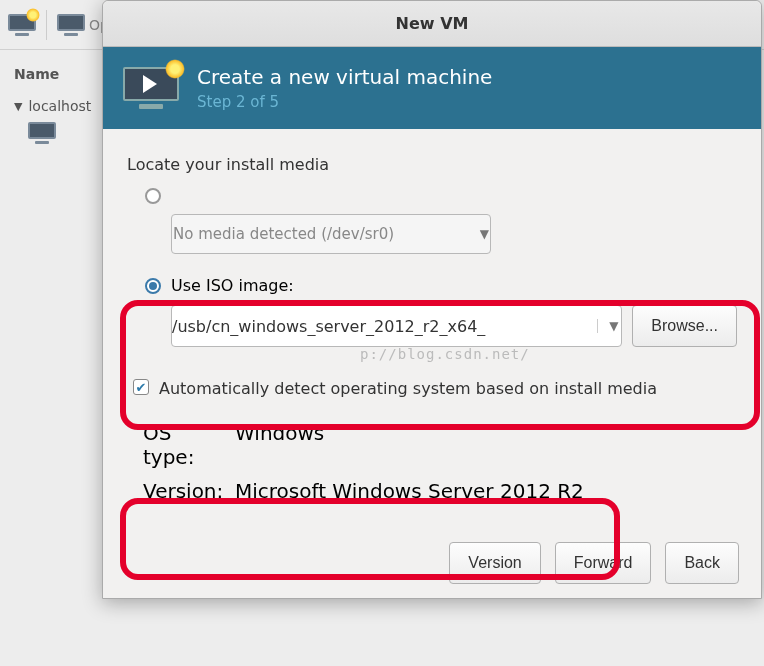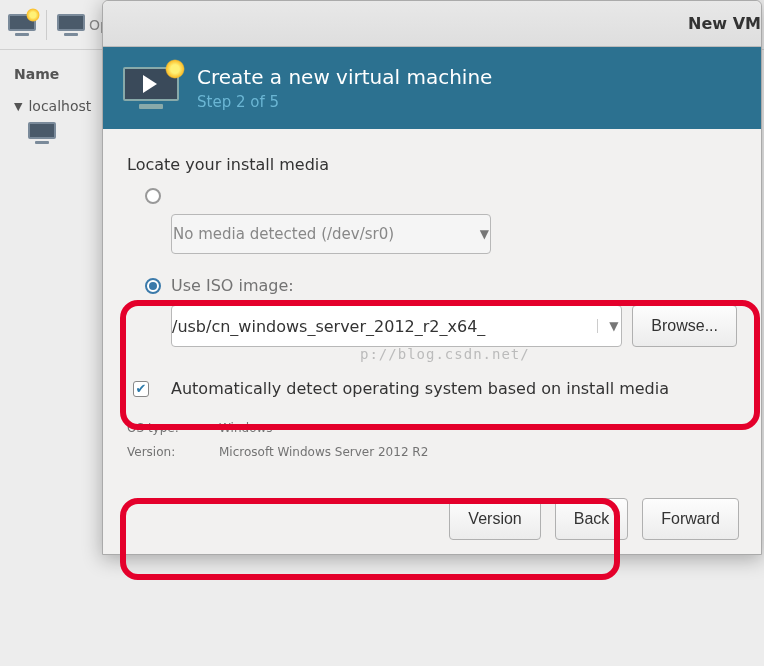--- a/index.html
+++ b/index.html
@@ -19,56 +19,56 @@
 .monitor .screen { position: absolute; top: 0; left: 0; width: 38px; height: 22px; background: #4a5a6a; border: 2px solid #7a8a9a; border-radius: 2px; }
 .monitor .stand { position: absolute; bottom: 0; left: 10px; width: 18px; height: 4px; background: #7a8a9a; border-radius: 1px; }
 .monitor.sm { width: 28px; height: 22px; }
 .monitor.sm .screen { width: 28px; height: 17px; }
 .monitor.sm .stand { left: 7px; width: 14px; height: 3px; }
 .monitor .star { position: absolute; top: -6px; right: -4px; width: 14px; height: 14px; background: radial-gradient(circle, #fff176 30%, #fbc02d 60%, transparent 70%); border-radius: 50%; }
 .monitor .play { position: absolute; top: 4px; left: 13px; width: 0; height: 0; border-left: 10px solid #fff; border-top: 6px solid transparent; border-bottom: 6px solid transparent; }
 
 
 .dialog { position: absolute; top: 0; left: 102px; width: 660px; background: #f2f1f0; border: 1px solid #aaa; border-radius: 6px 6px 0 0; box-shadow: 0 4px 20px rgba(0,0,0,0.3); }
-.titlebar { height: 46px; background: linear-gradient(#e8e8e8,#dedede); border-bottom: 1px solid #bbb; border-radius: 6px 6px 0 0; display: flex; align-items: center; justify-content: flex-end; font-weight: bold; font-size: 16px; color: #333; }
+.titlebar { height: 46px; background: linear-gradient(#e8e8e8,#dedede); border-bottom: 1px solid #bbb; border-radius: 6px 6px 0 0; display: flex; align-items: center; justify-content: center; font-weight: bold; font-size: 16px; color: #333; }
 
 .banner { background: #2c7190; padding: 18px 20px; display: flex; align-items: center; gap: 18px; }
 .banner .monitor { width: 56px; height: 42px; }
 .banner .monitor .screen { width: 56px; height: 34px; background: #3a4a5a; border-color: #8aa; }
 .banner .monitor .stand { left: 16px; width: 24px; height: 5px; background: #8aa; }
 .banner .monitor .play { top: 8px; left: 20px; border-left: 14px solid #fff; border-top: 9px solid transparent; border-bottom: 9px solid transparent; }
 .banner .monitor .star { top: -8px; right: -6px; width: 20px; height: 20px; }
 .banner-text h2 { color: #fff; font-weight: normal; font-size: 20px; margin-bottom: 4px; }
 .banner-text .step { color: #6bb6d4; font-size: 15px; }
 
 .body { padding: 26px 24px 18px 24px; position: relative; }
 .section-label { font-size: 16px; color: #333; margin-bottom: 14px; }
 
 .option { margin: 0 0 10px 18px; }
 .opt-row { display: flex; align-items: center; gap: 10px; color: #888; font-size: 16px; margin-bottom: 10px; }
-.opt-row.active { color: #737373; }
+.opt-row.active { color: #000000; }
 .radio { width: 16px; height: 16px; border: 2px solid #999; border-radius: 50%; display: inline-flex; align-items: center; justify-content: center; background: #fff; }
 .radio.checked { border-color: #3b7aaa; }
 .radio.checked::after { content: ""; width: 8px; height: 8px; background: #3b7aaa; border-radius: 50%; }
 
 .combo { display: flex; align-items: center; background: #fff; border: 1px solid #b8b8b8; border-radius: 4px; height: 40px; padding: 0 1px; color: #888; font-size: 15px; margin-left: 26px; width: 320px; justify-content: space-between; }
 .combo.disabled { background: #f5f5f5; }
 .combo .chev { font-size: 12px; color: #777; }
 
 .iso-row { display: flex; align-items: center; gap: 10px; margin-left: 26px; }
 .iso-combo { flex: 1; display: flex; align-items: center; background: #fff; border: 1px solid #b8b8b8; border-radius: 4px; height: 42px; padding: 0 0; font-size: 16px; color: #333; }
 .iso-combo .text { flex: 1; white-space: nowrap; overflow: hidden; }
 .iso-combo .drop { width: 24px; text-align: center; color: #777; border-left: 1px solid #ccc; padding-left: 8px; font-size: 12px; }
 .btn { background: linear-gradient(#fdfdfd,#ececec); border: 1px solid #b0b0b0; border-radius: 4px; height: 42px; padding: 0 18px; font-size: 16px; color: #333; cursor: pointer; display: inline-flex; align-items: center; }
 
-.chk-row { display: flex; align-items: center; gap: 22px; font-size: 16px; color: #333; margin: 32px 0 18px 6px; }
+.chk-row { display: flex; align-items: flex-start; gap: 10px; font-size: 16px; color: #333; margin: 32px 0 18px 6px; }
 .chk { width: 16px; height: 16px; border: 1px solid #888; border-radius: 3px; background: #fff; display: inline-flex; align-items: center; justify-content: center; }
 .chk.checked::after { content: "✔"; color: #2c7aaa; font-size: 13px; font-weight: bold; line-height: 1; }
 
-.detect { font-size: 12px; color: #737373; }
+.detect { margin-left: 16px; font-size: 20px; color: #000000; }
 .detect .row { display: flex; gap: 8px; padding: 5px 0; }
 .detect .lab { width: 84px; }
 
 .footer { display: flex; justify-content: flex-end; gap: 14px; padding: 16px 22px 14px; }
 
 
 .hl { position: absolute; border: 6px solid #e4002b; border-radius: 18px; pointer-events: none; }
 .hl1 { top: 300px; left: 120px; width: 640px; height: 130px; }
 .hl2 { top: 498px; left: 120px; width: 500px; height: 82px; }
 
@@ -170,23 +170,23 @@
         <span>Microsoft Windows Server 2012 R2</span>
       </div>
     </div>
   </div>
 
   <div class="footer">
     <button class="btn">
         <span>Version</span>
       </button>
     <button class="btn">
-        <span>Back</span>
+        <span>Forward</span>
       </button>
     <button class="btn">
-        <span>Forward</span>
+        <span>Back</span>
       </button>
   </div>
 </div>
 
 <div class="hl hl1"></div>
 <div class="hl hl2"></div>
 <div class="wm">p://blog.csdn.net/</div>
 
 </body></html>

